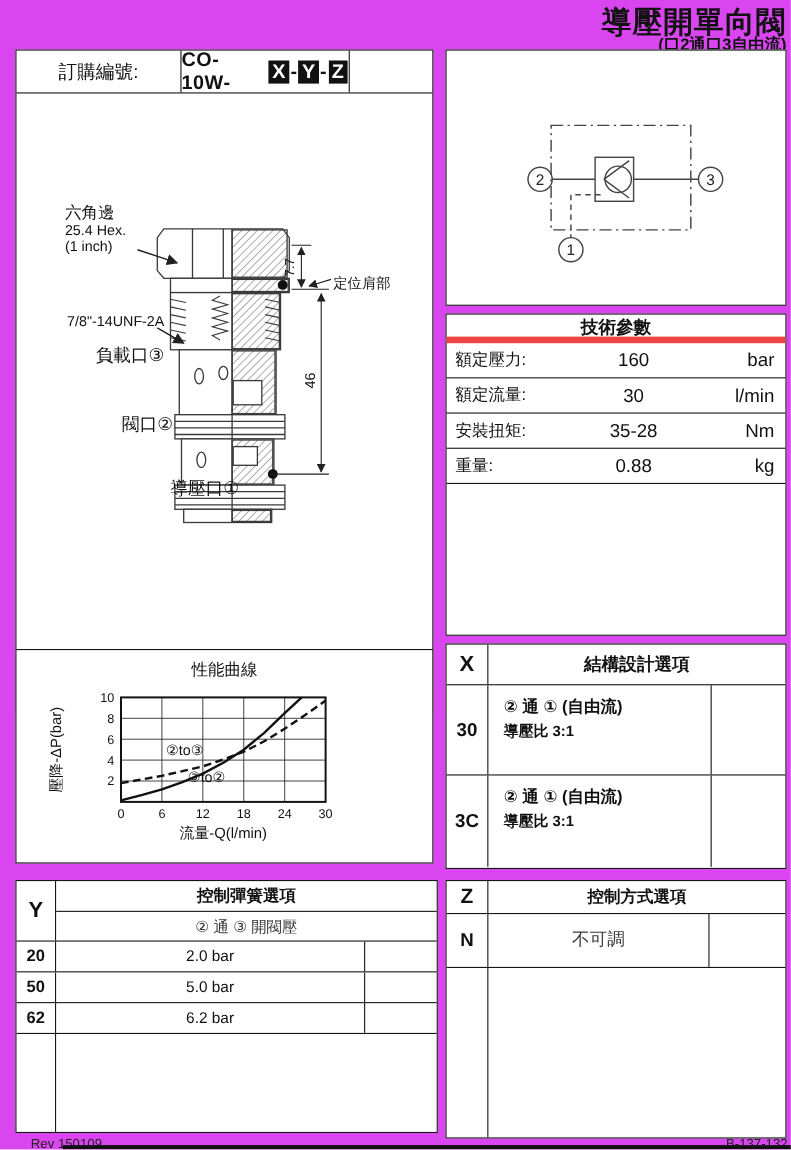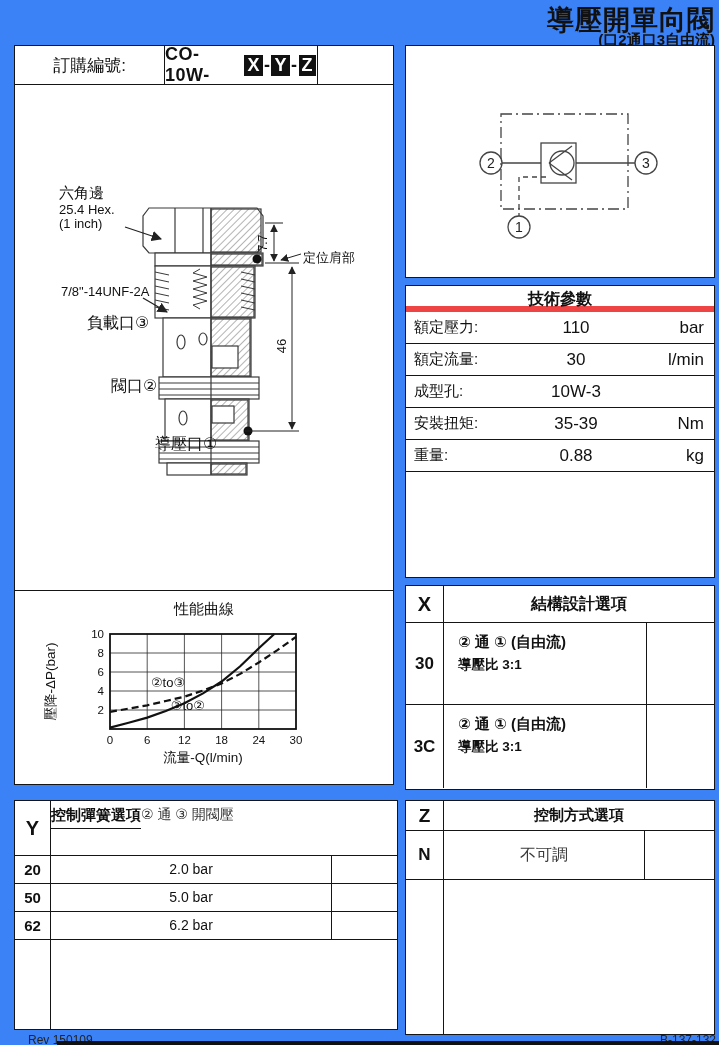--- a/index.html
+++ b/index.html
@@ -1,18 +1,18 @@
 <!DOCTYPE html>
 <html><head>
 <meta charset="utf-8">
 <style>
   * { margin:0; padding:0; box-sizing:border-box; }
   html,body { background:#fff; }
   body { font-family:"Liberation Sans","DejaVu Sans",sans-serif; color:#111; }
-  #page { position:relative; width:719px; height:1045px; background:#3b82f6; overflow:hidden; margin:0 auto; }
+  #page { position:relative; width:719px; height:1045px; background:#d946ef; overflow:hidden; margin:0 auto; }
 
   .abs { position:absolute; }
   .box { position:absolute; border:1.5px solid #151515; background:#fff; }
 
   
   .doc-title { top:2px; right:4px; font-size:27px; font-weight:bold; letter-spacing:1px; }
   .doc-subtitle { top:31px; right:4px; font-size:15px; font-weight:bold; }
 
   
   #left-main { left:14px; top:45px; width:380px; height:604px; }
@@ -44,21 +44,21 @@
   .opt-title { flex:1; display:flex; align-items:center; justify-content:center; font-weight:bold; font-size:16px; }
   .x-row { display:flex; }
   .x-content { padding:10px 0 0 14px;font-weight:bold; }
   .x-line1 { font-size:15px; margin-bottom:3px; }
   .x-line { font-size:13.5px; line-height:1.45; }
   .narrow-col { border-left:1px solid #151515; }
 
   
   #y-box { left:14px; top:800px; width:384px; height:230px; }
   .y-headwrap { display:flex; height:55px; border-bottom:1px solid #151515; }
-  .y-head-right { flex:1; display:flex; flex-direction:row; }
+  .y-head-right { flex:1; display:flex; flex-direction:column; }
   .y-title { height:28px; border-bottom:1px solid #151515; text-align:center; font-weight:bold; font-size:15px; line-height:27px; }
   .y-subtitle { height:27px; text-align:center; font-size:14px; line-height:26px; color:#333; }
   .y-row { display:flex; height:28px; border-bottom:1px solid #151515; }
   .y-code { width:36px; border-right:1px solid #151515; text-align:center; font-weight:bold; font-size:15px; line-height:27px; }
   .y-val { flex:1; text-align:center; font-size:14px; line-height:27px; }
   .y-narrow { width:66px; border-left:1px solid #151515; }
   .y-cont { display:flex; flex:1; }
   .y-cont-left { width:36px; border-right:1px solid #151515; }
 
   
@@ -218,36 +218,31 @@
 
       <circle cx="113" cy="181" r="11" fill="none" stroke="#444" stroke-width="1.3"></circle>
       <text x="113" y="186" text-anchor="middle" font-size="14" fill="#222">1</text>
     </svg>
   </div>
 
   <div class="box" id="tech-box">
     <div class="tech-header">技術參數</div>
     <div class="tech-row">
       <div class="tech-label">額定壓力:</div>
-      <div class="tech-value">110</div>
+      <div class="tech-value">160</div>
       <div class="tech-unit">bar</div>
     </div>
     <div class="tech-row">
       <div class="tech-label">額定流量:</div>
       <div class="tech-value">30</div>
       <div class="tech-unit">l/min</div>
     </div>
     <div class="tech-row">
-      <div class="tech-label">成型孔:</div>
-      <div class="tech-value">10W-3</div>
-      <div class="tech-unit"></div>
-    </div>
-    <div class="tech-row">
       <div class="tech-label">安裝扭矩:</div>
-      <div class="tech-value">35-39</div>
+      <div class="tech-value">35-28</div>
       <div class="tech-unit">Nm</div>
     </div>
     <div class="tech-row">
       <div class="tech-label">重量:</div>
       <div class="tech-value">0.88</div>
       <div class="tech-unit">kg</div>
     </div>
   </div>
 
   <div class="box" id="chart-box">

